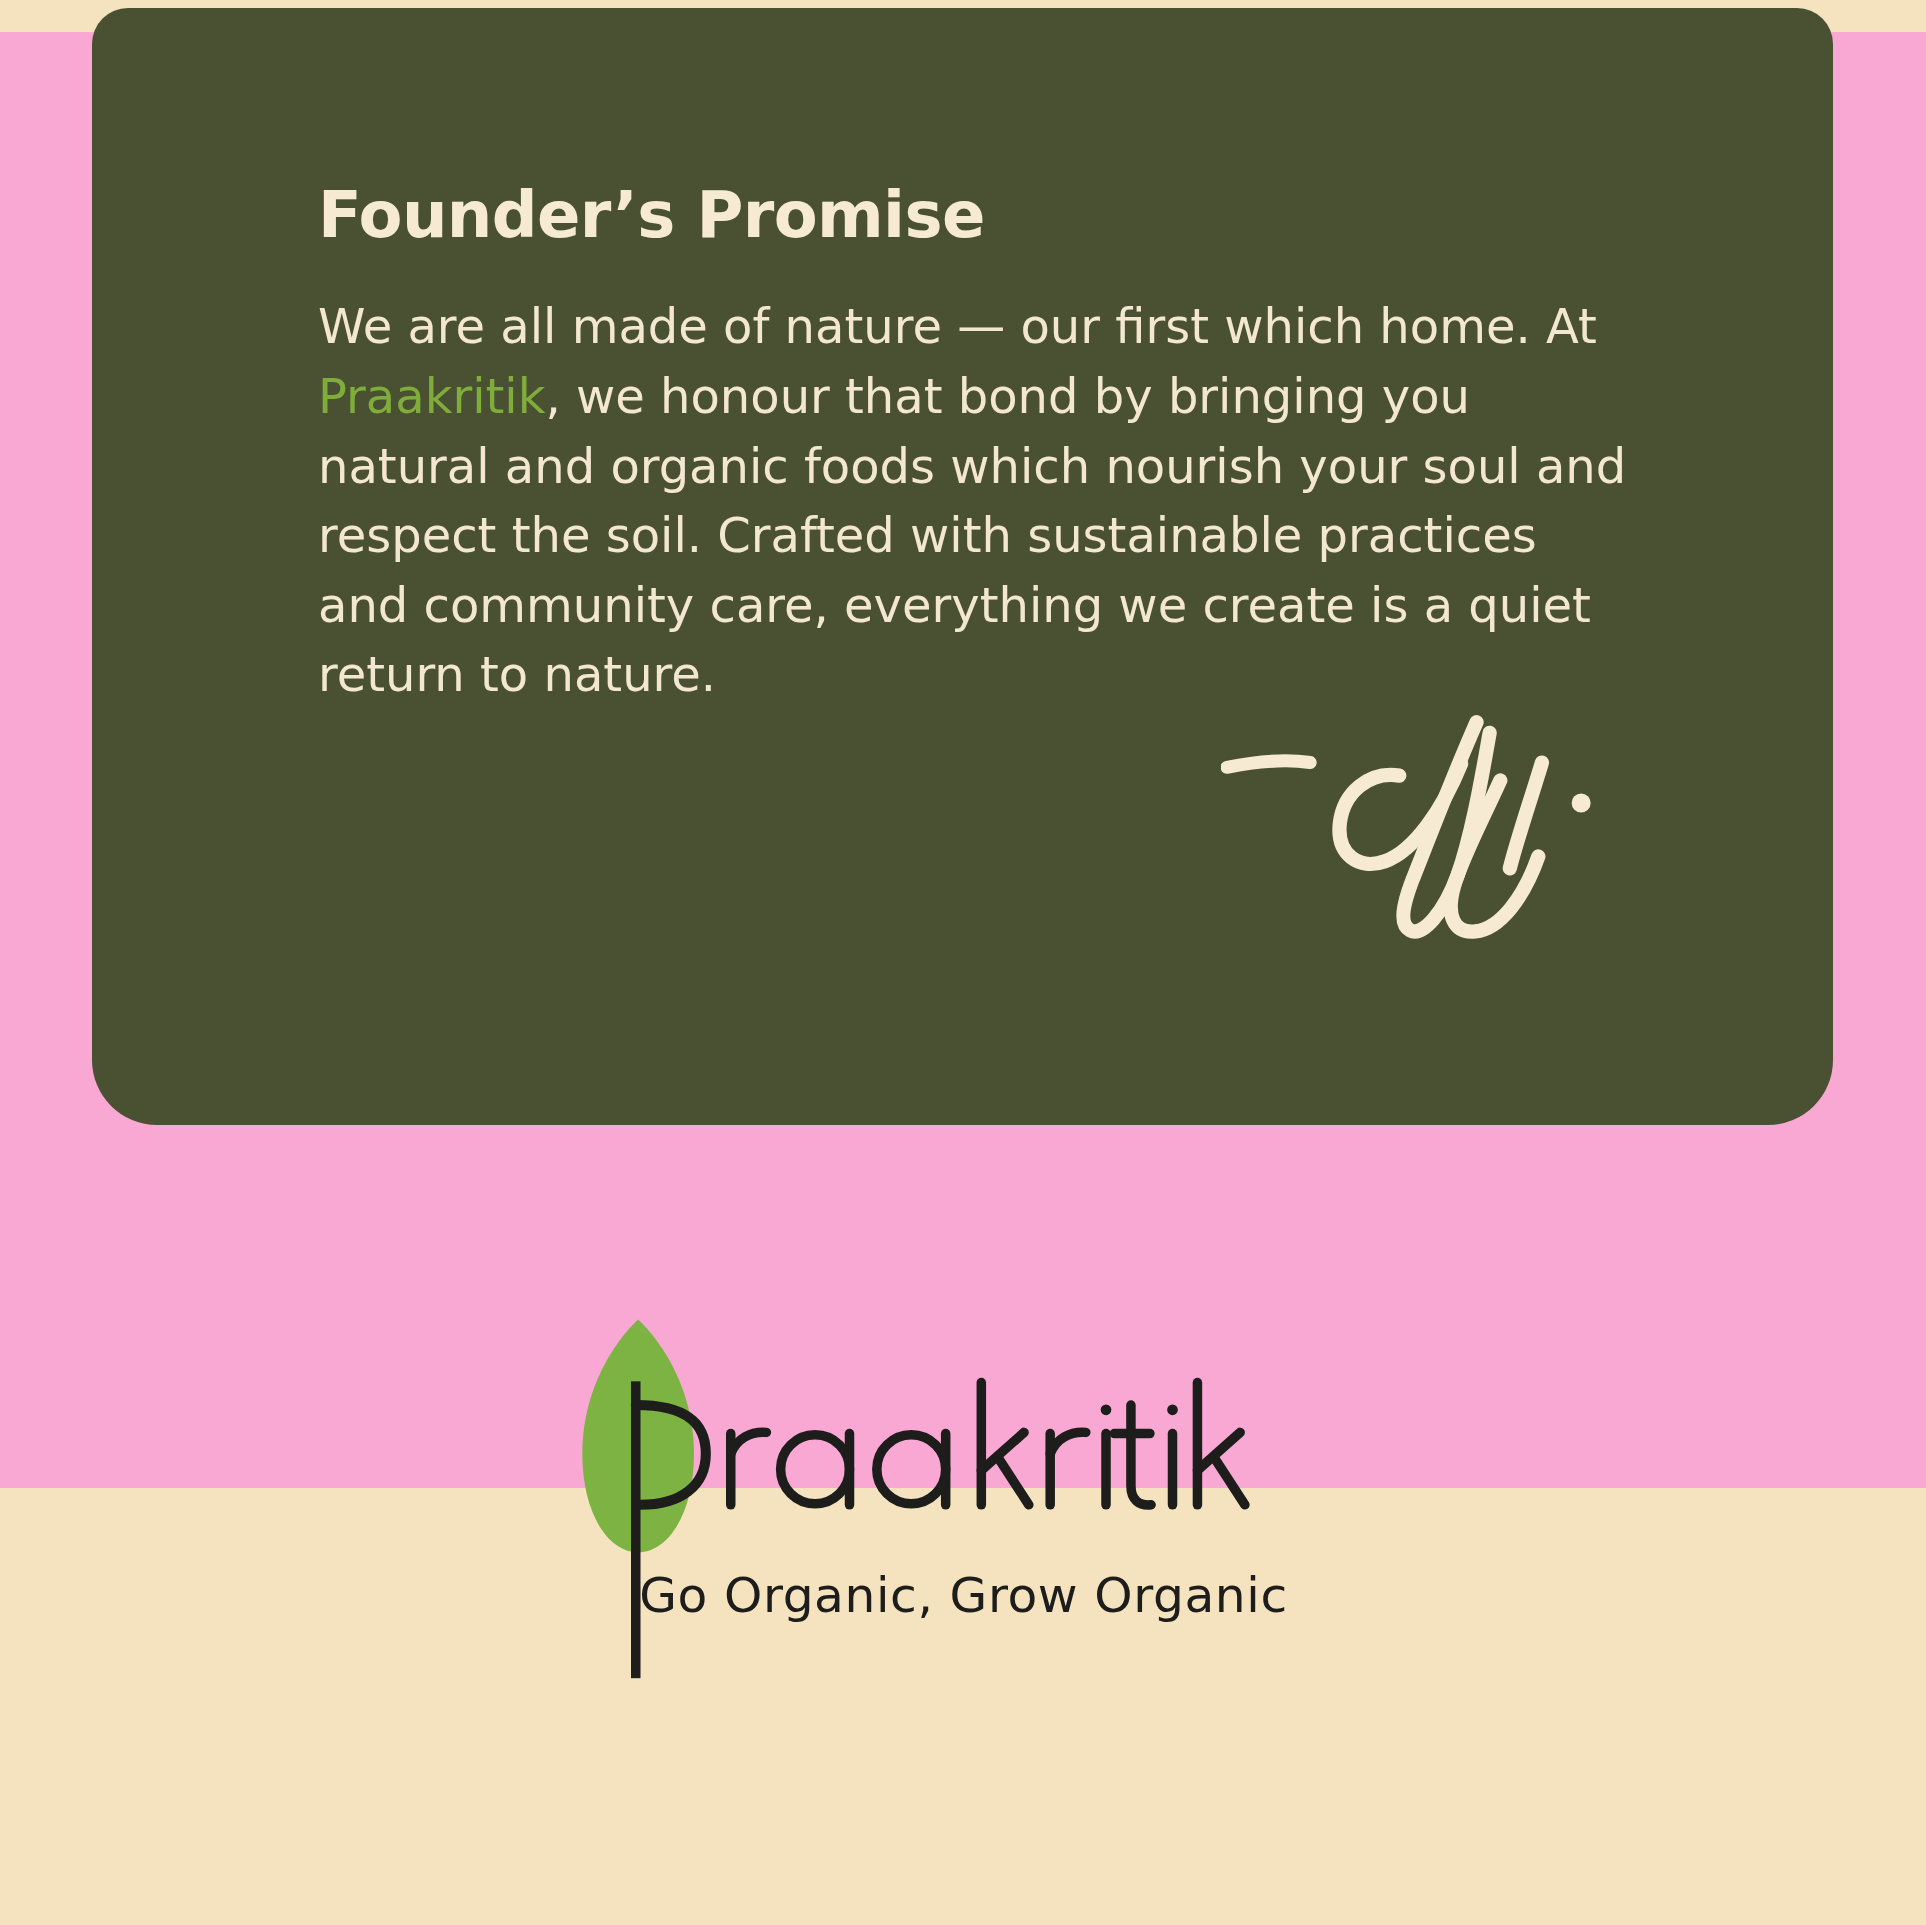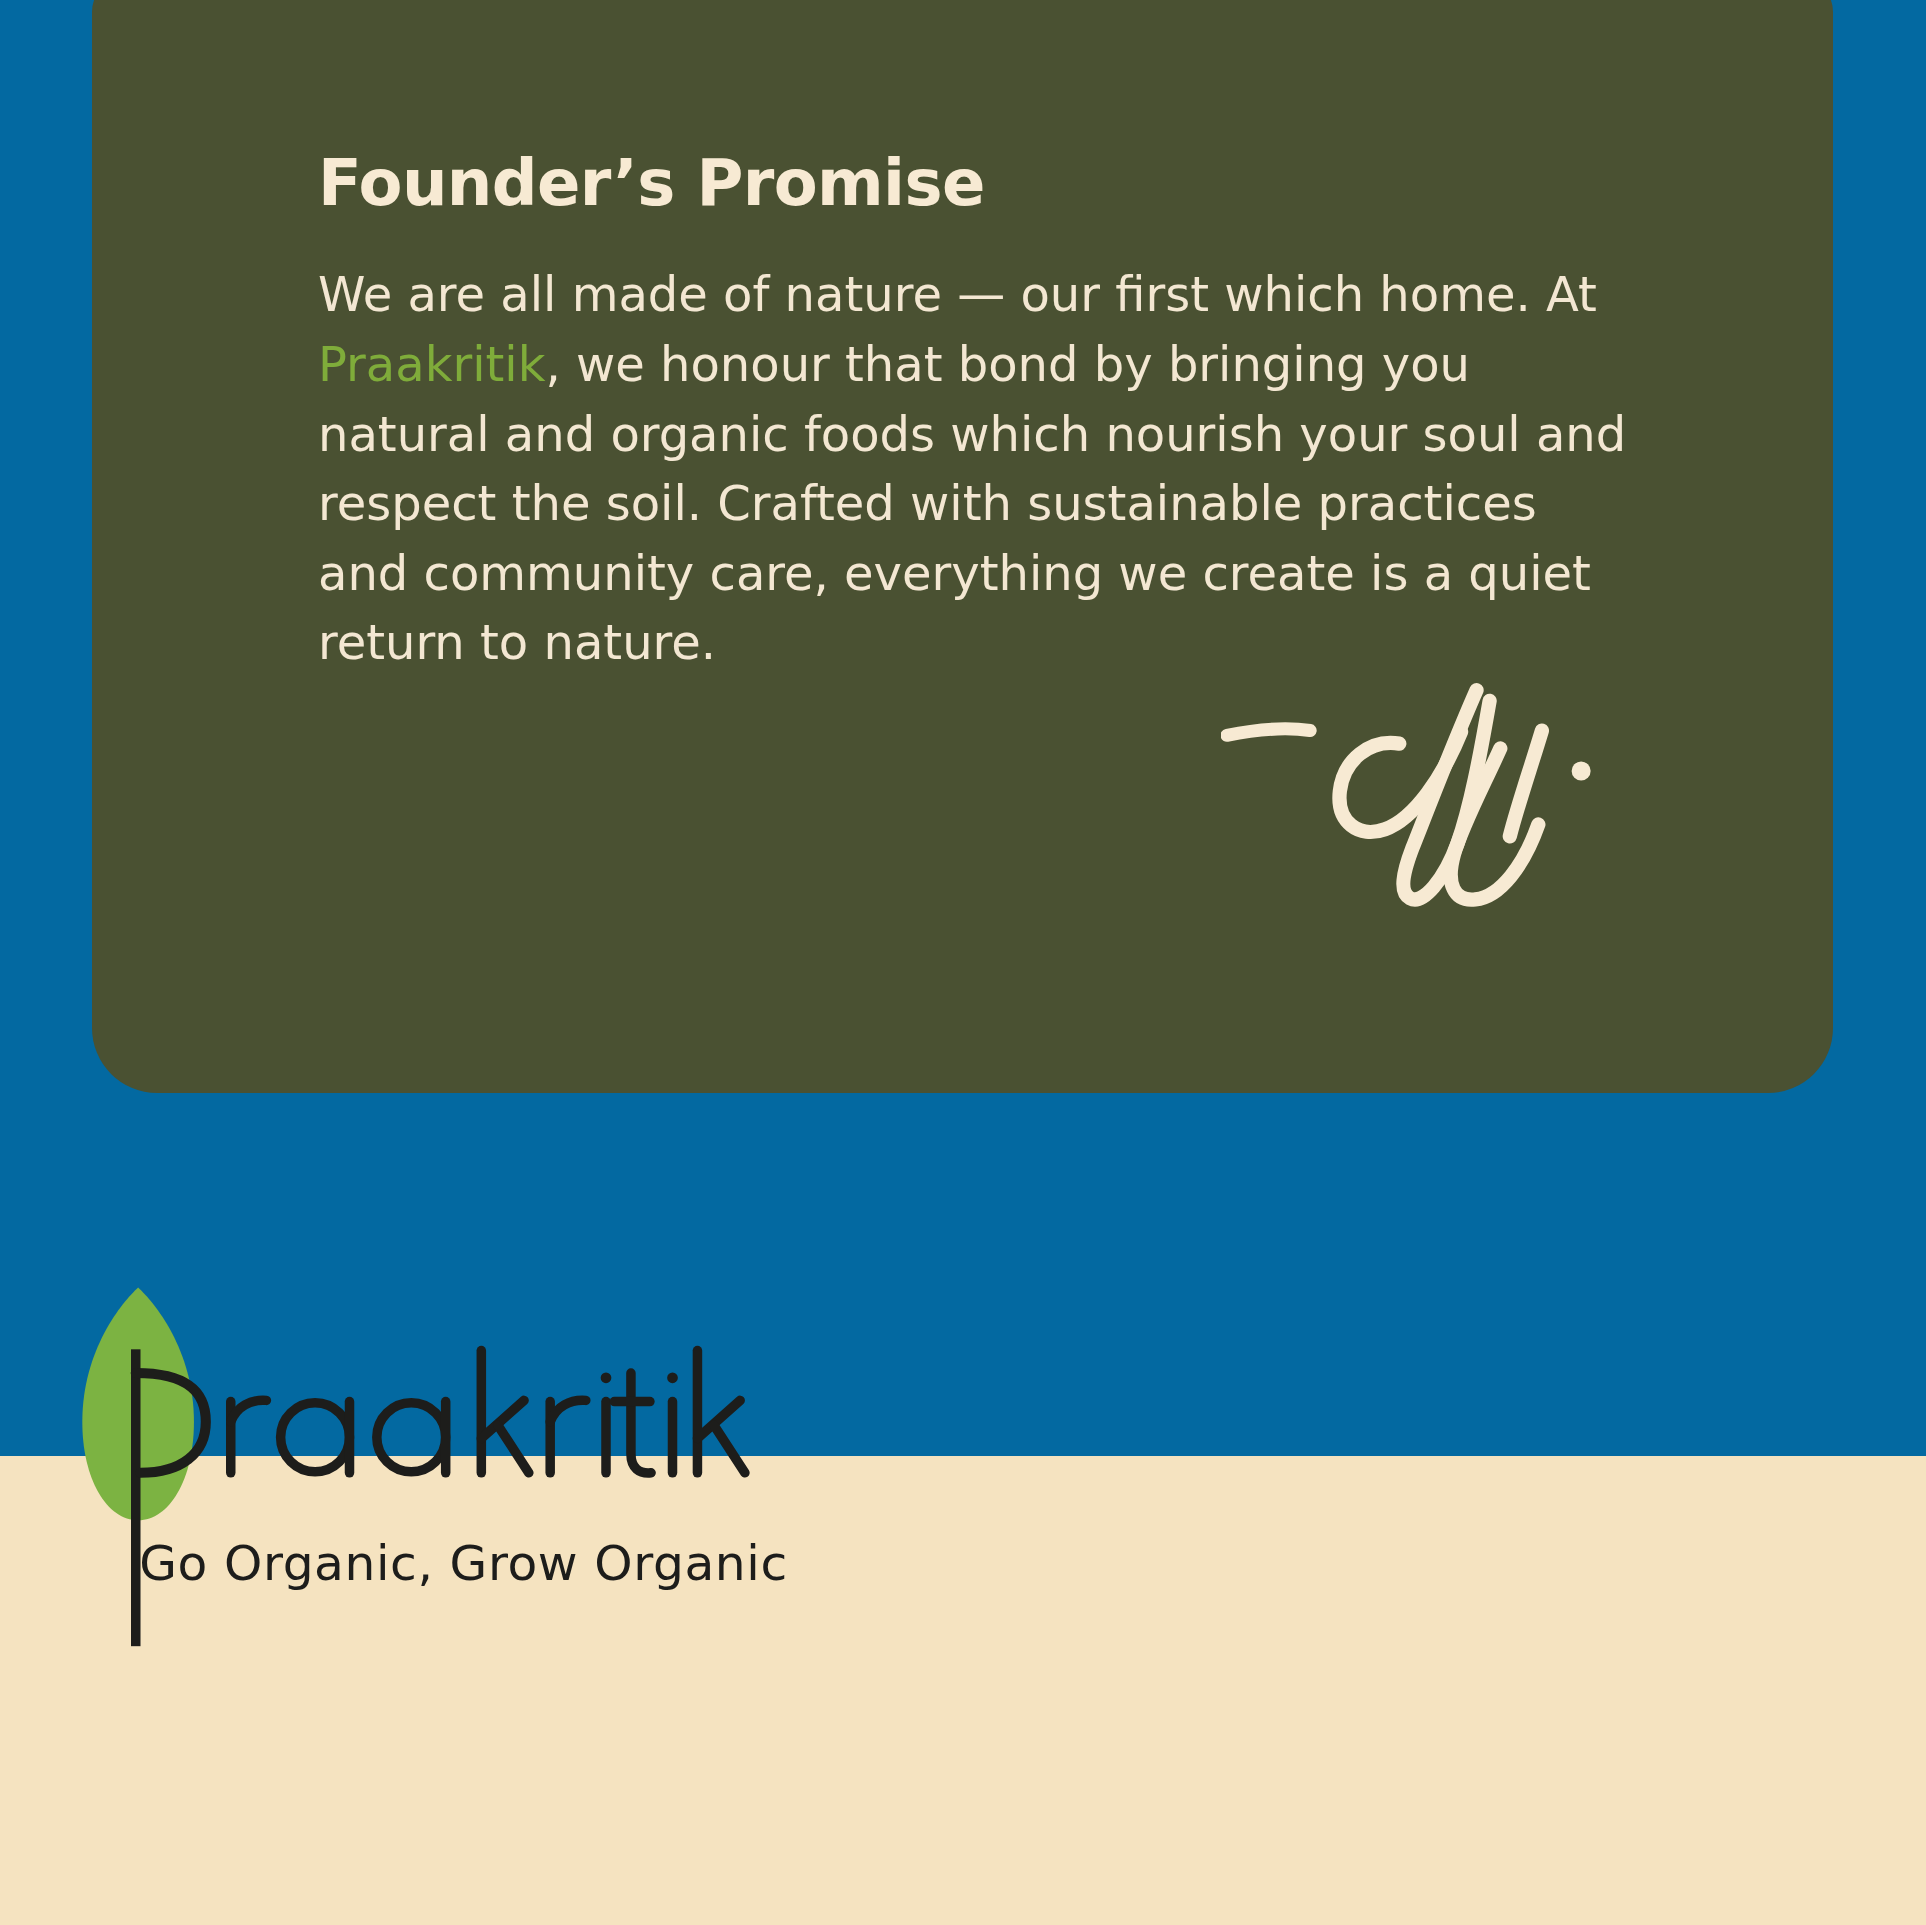--- a/index.html
+++ b/index.html
@@ -11,21 +11,22 @@
     height: 1926px;
     background: #f5e3c0;
     font-family: "Liberation Sans", sans-serif;
     overflow: hidden;
   }
 
   .page {
     position: relative;
     width: 1926px;
     height: 1456px;
-    background: #0369a1;
+    background: #f9a8d4;
+    margin-top: 32px;
   }
 
   
   .promise-card {
     position: absolute;
     left: 92px;
     top: -24px;
     width: 1741px;
     height: 1117px;
     background: #4a5132;
@@ -64,25 +65,26 @@
     right: 196px;
     bottom: 178px;
     width: 416px;
     height: 250px;
     pointer-events: none;
   }
 
   
   .logo-block {
     position: absolute;
-    left: 12px;
+    left: 0;
     right: 0;
     top: 1284px;
     display: flex;
     flex-direction: column;
+    align-items: center;
   }
 
   .logo-mark {
     position: relative;
     width: 903px;
     height: 380px;
   }
 
   .logo-svg {
     display: block;

